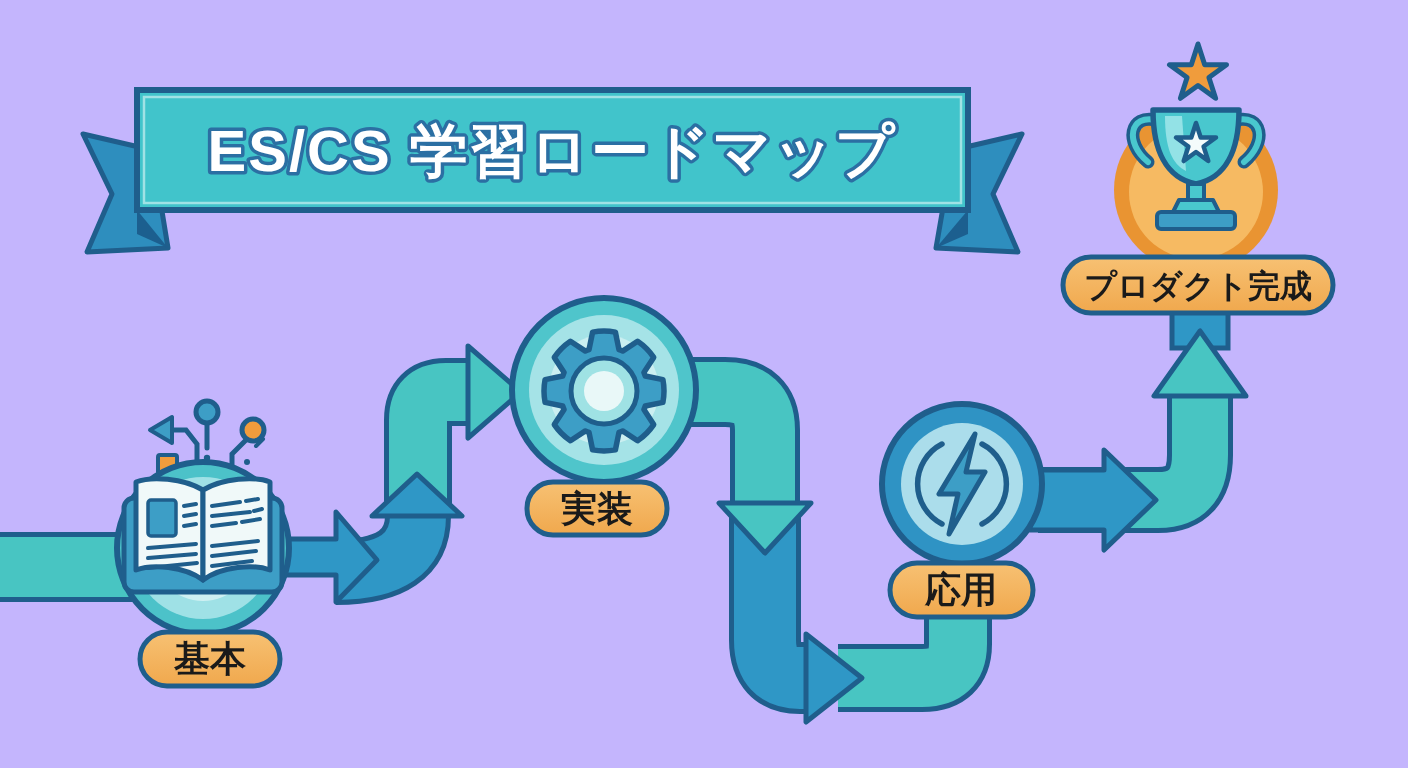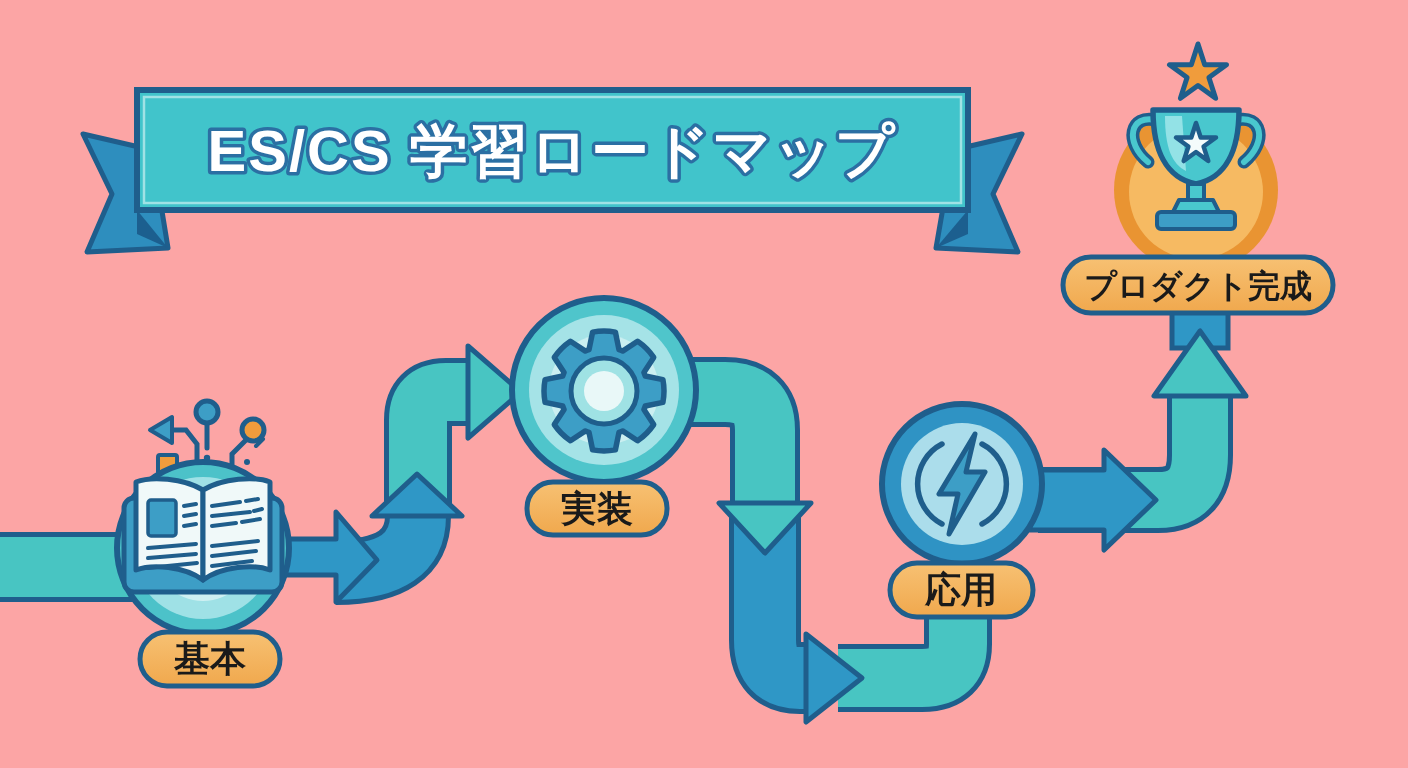--- a/index.html
+++ b/index.html
@@ -1,16 +1,16 @@
 <!DOCTYPE html>
 <html><head>
 <meta charset="utf-8">
 <style>
   html,body{margin:0;padding:0;background:#e8e8e4;}
-  .canvas{position:relative;width:1408px;height:768px;background:#fca5a5;overflow:hidden;
+  .canvas{position:relative;width:1408px;height:768px;background:#c4b5fd;overflow:hidden;
           font-family:"Liberation Sans","DejaVu Sans",sans-serif;}
   svg{position:absolute;left:0;top:0;}
   .under{stroke:#1F5E8C;fill:none;}
   .teal{stroke:#48C5C2;fill:none;}
   .blue{stroke:#2F97C6;fill:none;}
   .head-teal{fill:#48C5C2;stroke:#1F5E8C;stroke-width:5;stroke-linejoin:round;}
   .head-blue{fill:#2F97C6;stroke:#1F5E8C;stroke-width:5;stroke-linejoin:round;}
   .outline{stroke:#1F5E8C;stroke-linejoin:round;}
   .pill{fill:url(#pillGrad);stroke:#1F5E8C;stroke-width:5;}
   .pill-text{font-weight:bold;fill:#1a1a1a;}

